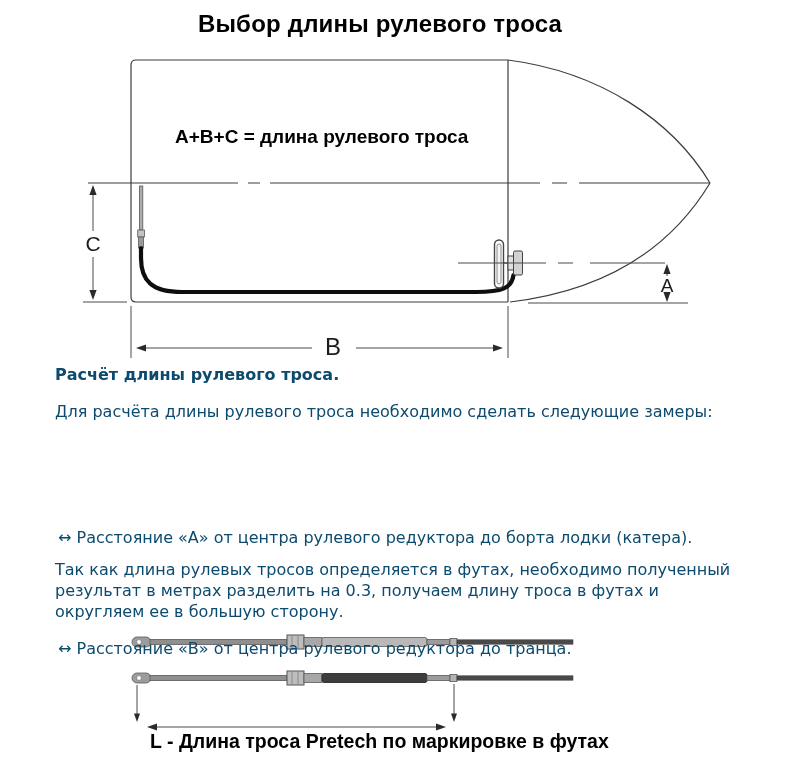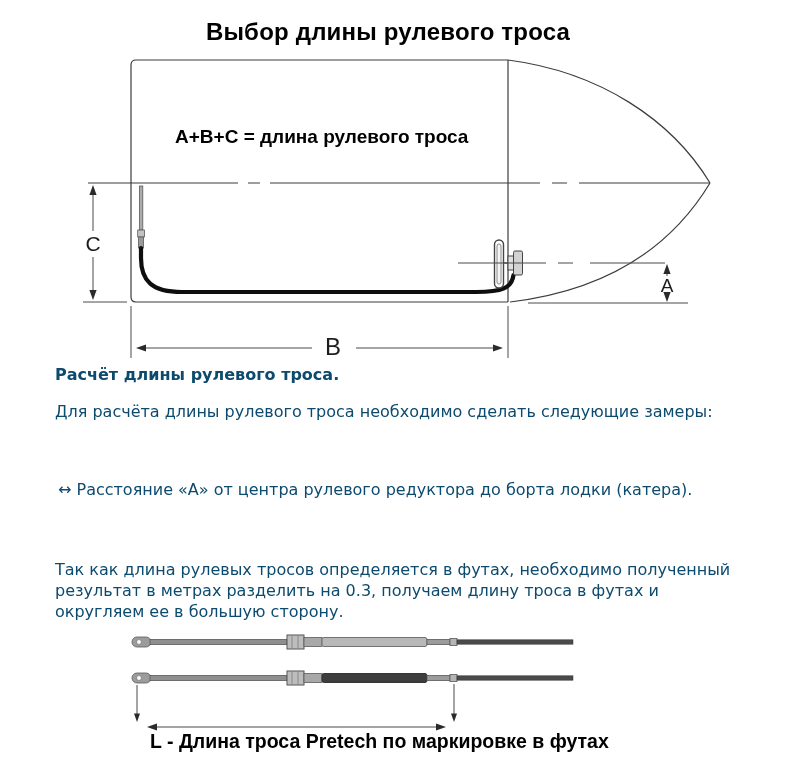--- a/index.html
+++ b/index.html
@@ -6,37 +6,37 @@
   body {
     width:800px; height:760px;
     background:#ffffff;
     position:relative;
     overflow:hidden;
     font-family:"DejaVu Sans", sans-serif;
     color:#000;
   }
   .title {
     position:absolute; top:6px; left:0; width:752px;
-    margin:12px; text-align:center;
+    margin:4px; text-align:center;
     font:bold 24px "Liberation Sans", sans-serif;
     letter-spacing:.2px; color:#000;
   }
   .art {
     position:absolute; top:0; left:0;
     width:800px; height:760px;
     display:block;
   }
   .textblock {
     position:absolute; left:55px; width:742px;
     font-size:16px; line-height:21px;
     white-space:pre; color:#0c4a6e;
   }
   .heading { font-weight:bold; font-size:16px; }
   .line { white-space:pre; }
-  .line.indent { padding-left:3px; }
+  .line.indent { padding-left:3px;margin-top:48px; }
 
   
   .ln   { stroke:#3c3c3c; stroke-width:1.2; fill:none; }
   .thin { stroke:#4a4a4a; stroke-width:1;   fill:none; }
   .arr  { fill:#2a2a2a; stroke:none; }
   .cable{ stroke:#0e0e0e; stroke-width:4.2; fill:none; stroke-linecap:round; }
   .rodl { stroke:#5a5a5a; stroke-width:.8; }
   .flabel { font:bold 19px  "Liberation Sans", sans-serif; fill:#000; }
   .dlabel { font:21px "Liberation Sans", sans-serif; fill:#1c1c1c; }
   .blabel { font:24px "Liberation Sans", sans-serif; fill:#1c1c1c; }
@@ -154,17 +154,18 @@
     <text class="llabel" x="150" y="748">L - Длина троса Pretech по маркировке в футах</text>
   </g>
 </svg>
 
 <div class="textblock heading" style="top:364px">Расчёт длины рулевого троса.</div>
 
 <div class="textblock" style="top:401px">Для расчёта длины рулевого троса необходимо сделать следующие замеры:</div>
 
 <div class="textblock" style="top:437px">
   <div class="line indent">↔ Расстояние «А» от центра рулевого редуктора до борта лодки (катера).</div>
+  <div class="line indent">↔ Расстояние «В» от центра рулевого редуктора до транца.</div>
 </div>
 
 <div class="textblock" style="top:559px">Так как длина рулевых тросов определяется в футах, необходимо полученный
 результат в метрах разделить на 0.3, получаем длину троса в футах и
 округляем ее в большую сторону.</div>
 
 </body></html>

